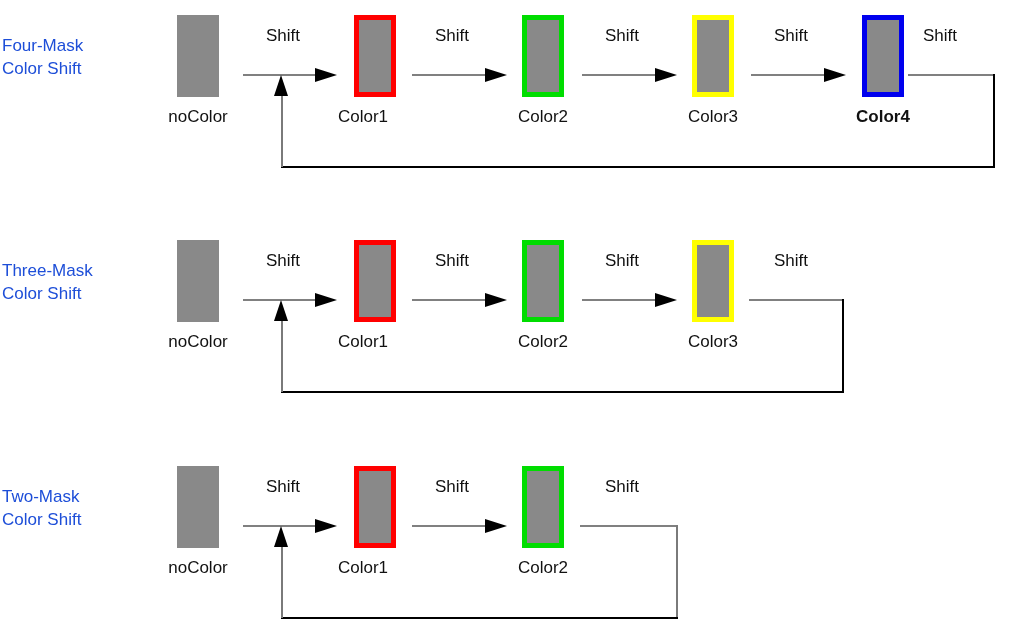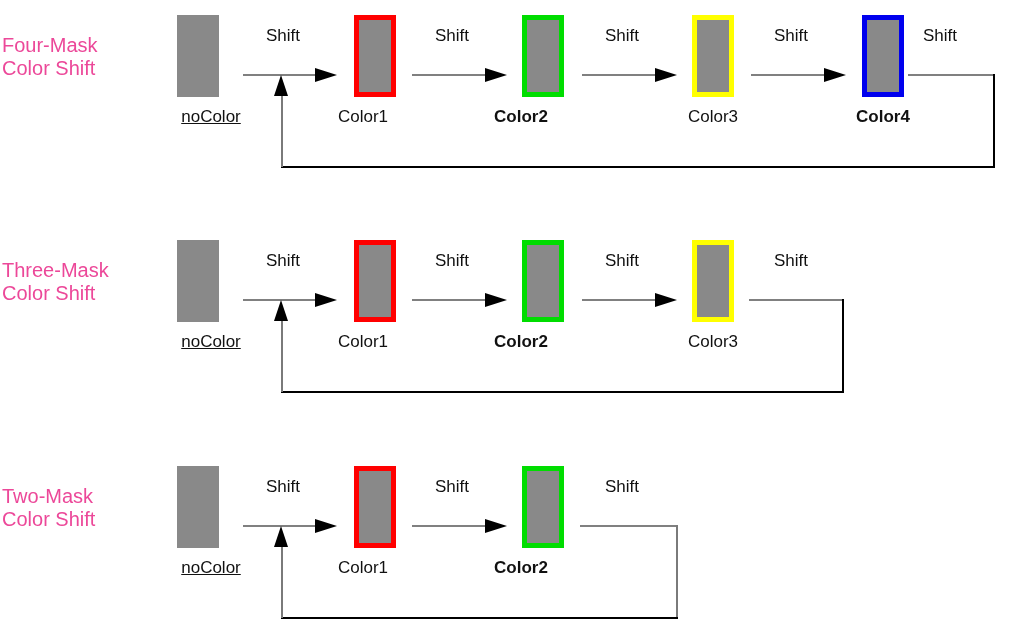--- a/index.html
+++ b/index.html
@@ -4,31 +4,31 @@
 <style>
   html,body{margin:0;padding:0;background:#ffffff;}
   #canvas{
     position:relative;width:1013px;height:634px;background:#ffffff;
     font-family:"Liberation Sans","DejaVu Sans",sans-serif;color:#000;
     overflow:hidden;
   }
   .row{position:absolute;left:0;width:1013px;height:200px;}
   .r1{top:0;} .r2{top:225;} .r2{top:225px;} .r3{top:451px;}
 
-  .title{position:absolute;left:2px;top:34px;font-size:20px;line-height:23px;color:#ec4899;}
+  .title{position:absolute;left:2px;top:34px;font-size:17px;line-height:23px;color:#1d4ed8;}
 
   .rect{
     position:absolute;top:15px;width:42px;height:82px;box-sizing:border-box;
     background:#898989;border:5px solid #000;
   }
   .rect.plain{border:none;}
   .c0{left:177px;} .c1{left:354px;} .c2{left:522px;} .c3{left:692px;} .c4{left:862px;}
 
   .nlabel{position:absolute;top:107px;width:84px;text-align:center;font-size:17px;color:#111;}
-  .lc0{left:169px;text-decoration:underline;} .lc1{left:321px;} .lc2{left:479px;font-weight:bold;} .lc3{left:671px;} .lc4{left:841px;font-weight:bold;}
+  .lc0{left:156px;} .lc1{left:321px;} .lc2{left:501px;} .lc3{left:671px;} .lc4{left:841px;font-weight:bold;}
 
   .shift{position:absolute;top:26px;width:80px;text-align:center;font-size:17px;color:#111;}
   .s1{left:243px;} .s2{left:412px;} .s3{left:582px;} .s4{left:751px;} .s5{left:900px;}
 
   .shaft{position:absolute;top:74px;height:2px;background:#808080;}
   .a1{left:243px;width:72px;} .a2{left:412px;width:73px;}
   .a3{left:582px;width:73px;} .a4{left:751px;width:73px;}
   .tail-r1{left:908px;width:87px;} .tail-r2{left:749px;width:95px;} .tail-r3{left:580px;width:98px;}
 
   .head{

